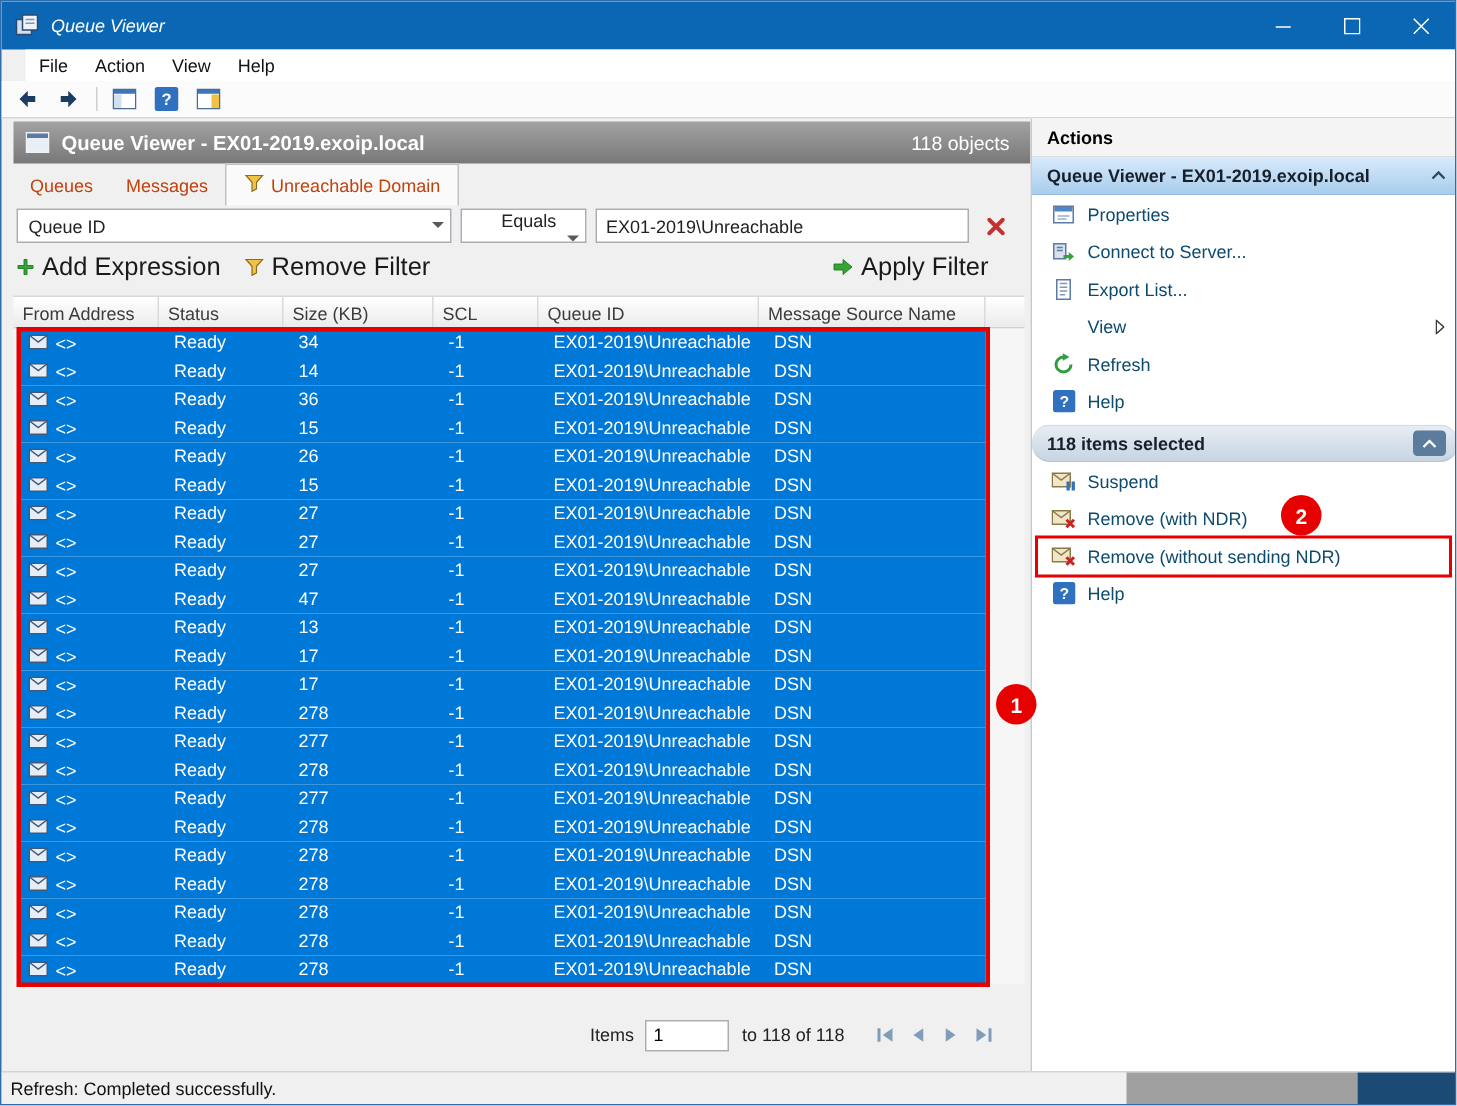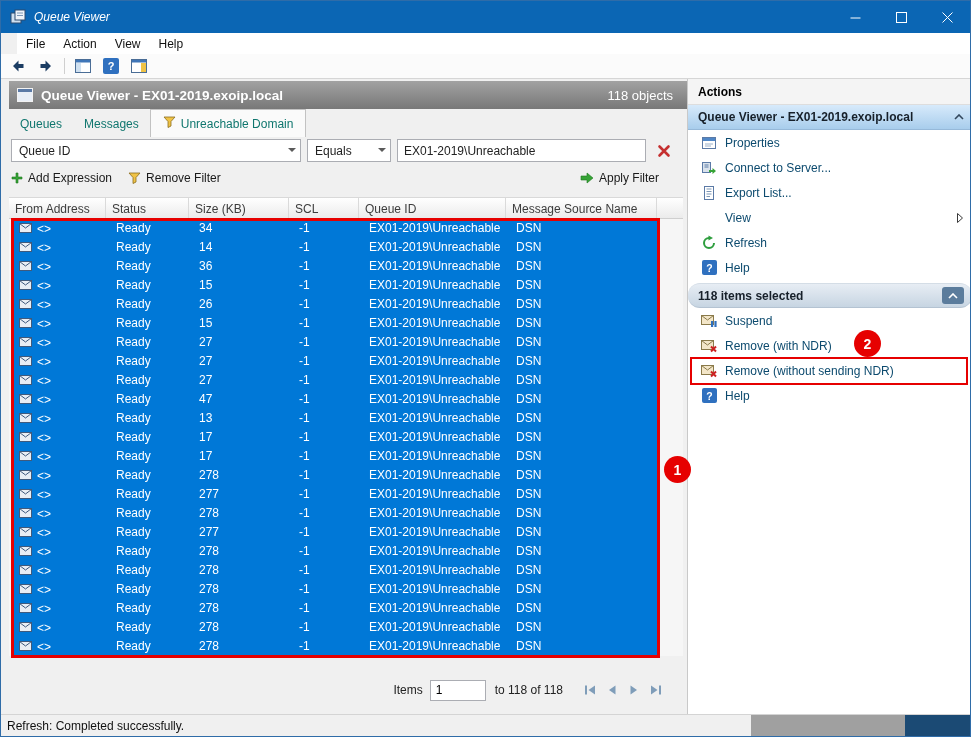--- a/index.html
+++ b/index.html
@@ -29,40 +29,40 @@
   
   .pane-header { position:absolute; left:8px; top:80px; width:678px; height:28px;
                  background:linear-gradient(180deg,#a2a2a2,#787878);
                  display:flex; align-items:center; color:#fff; }
   .pane-header .ph-icon { margin-left:8px; display:flex; }
   .pane-header .ph-title { margin-left:8px; font-size:13.5px; font-weight:bold; }
   .pane-header .ph-count { margin-left:auto; margin-right:14px; font-size:13px; }
 
   
   .tabs { position:absolute; left:8px; top:108px; width:678px; height:28px;
-          display:flex; align-items:flex-end; font-size:12px; color:#0f766e; }
+          display:flex; align-items:flex-end; font-size:12px; color:#c2410c; }
   .tab { padding:6px 11px; display:flex; align-items:center; gap:5px; }
   .tab.active { background:#fafafa; border:1px solid #c2c2c2; border-bottom:none; padding:6px 12px; }
 
   
   .filter-row { position:absolute; left:10px; top:138px; width:676px; height:23px;
                 display:flex; gap:6px; align-items:center; }
   .combo { background:#fff; border:1px solid #abadb3; height:23px; display:flex;
            align-items:center; font-size:12px; color:#222; padding-left:7px; }
   .combo.field { width:290px; }
-  .combo.op { width:84px; }
+  .combo.op { width:84px;flex-direction:column; }
   .combo .chev { margin-left:auto; width:17px; display:flex; justify-content:center; }
   .combo .chev::after { content:""; border:4px solid transparent; border-top-color:#5a5a5a; margin-top:3px; }
   .filter-value { width:249px; height:23px; border:1px solid #abadb3; font-size:12px;
                   font-family:"Liberation Sans", sans-serif; padding:0 6px; color:#222; }
   .del-filter { margin-left:2px; width:20px; height:20px; display:flex; align-items:center; justify-content:center; }
 
   
   .expr-row { position:absolute; left:10px; top:166px; width:648px; height:22px;
-              display:flex; align-items:center; font-size:12px; color:#1a1a1a; }
+              display:flex; align-items:center; font-size:17px; color:#1a1a1a; }
   .link-btn { display:flex; align-items:center; gap:5px; margin-right:16px; }
   .link-btn.apply { margin-left:auto; margin-right:0; }
 
   
   .tbl { position:absolute; left:8px; top:196px; width:674px; }
   .tbl-head { display:flex; height:22px; background:linear-gradient(#ffffff,#ebebeb);
               border-top:1px solid #d9d9d9; border-bottom:1px solid #cfcfcf; }
   .th { font-size:12px; color:#3c3c3c; padding:4px 0 0 6px; border-right:1px solid #dadada;
         overflow:hidden; white-space:nowrap; }
   .col1 { width:97px; } .col2 { width:83px; } .col3 { width:100px; }

